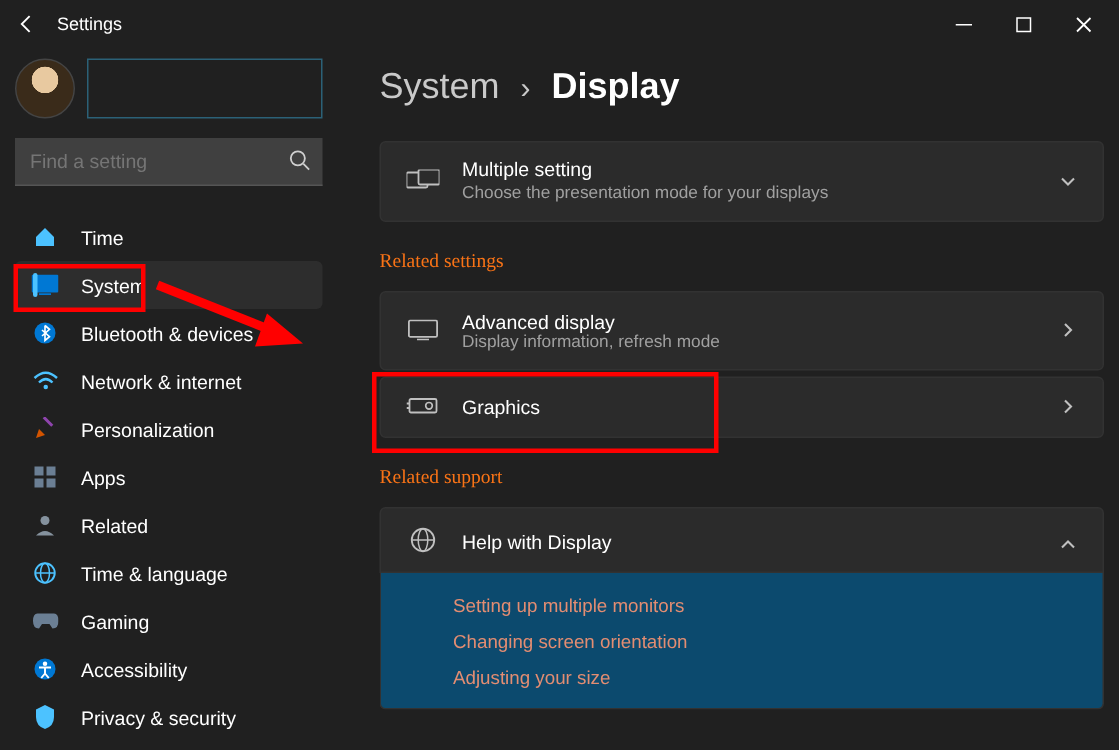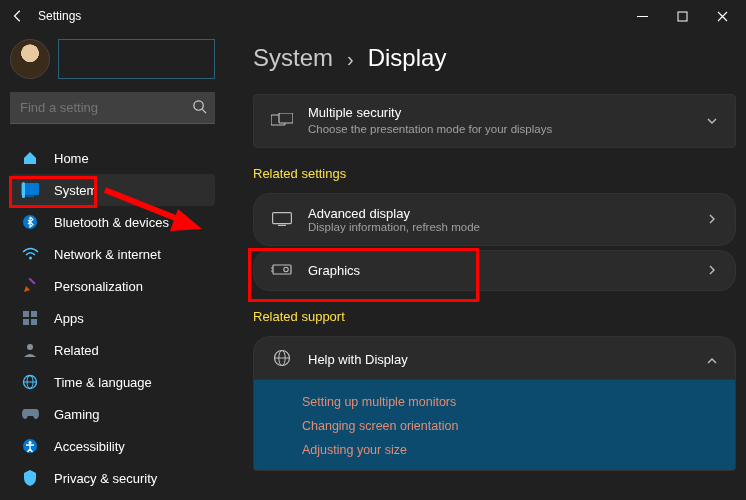--- a/index.html
+++ b/index.html
@@ -32,37 +32,37 @@
   .nav li .ico { width: 20px; height: 20px; margin-right: 14px; display: flex; align-items: center; justify-content: center; }
   .nav li.selected { background: #2d2d2d; }
   .nav li.selected::before { content:""; width:3px; height:16px; background:#4cc2ff; border-radius:2px; position:absolute; left:12px; }
   .sidebar, .nav li { position: relative; }
 
   
   .main { flex: 1; padding: 12px 10px 0 28px; overflow: hidden; }
   .breadcrumb { display: flex; align-items: baseline; gap: 14px; margin-bottom: 22px; }
   .breadcrumb .part { font-size: 24px; font-weight: 400; color: #c9c9c9; }
   .breadcrumb .sep { font-size: 20px; color: #c9c9c9; }
-  .breadcrumb .current { font-size: 24px; font-weight: 400; color: #ffffff; }
+  .breadcrumb .current { font-size: 24px; font-weight: 700; color: #ffffff; }
 
   .card {
     background: #2b2b2b; border: 1px solid #323232; border-radius: 4px;
     display: flex; align-items: center; padding: 10px 14px 10px 14px; margin-bottom: 18px;
     cursor: pointer;
   }
   .card .lead-ico { width: 28px; display:flex; justify-content:center; margin-right: 12px; }
   .card .txt { flex: 1; }
   .card .t1 { font-size: 13px; color: #ffffff; line-height: 1.3; }
   .card .t2 { font-size: 11.5px; color: #a0a0a0; line-height: 1.3; }
   .card .chev { width: 18px; display:flex; justify-content:center; color:#c0c0c0; }
 
-  .section-label { font-size: 13px; color: #fde047; margin: 4px 0 12px 0; font-weight: 400; }
+  .section-label { font-size: 13px; color: #f97316; margin: 4px 0 12px 0; font-weight: 400; font-family: Liberation Serif, serif; }
 
   .row {
-    background: #2b2b2b; border: 1px solid #323232; border-radius: 16px;
+    background: #2b2b2b; border: 1px solid #323232; border-radius: 4px;
     display: flex; align-items: center; padding: 12px 14px; margin-bottom: 4px; cursor: pointer;
   }
   .row .lead-ico { width: 28px; display:flex; justify-content:center; margin-right: 12px; }
   .row .txt { flex: 1; }
   .row .t1 { font-size: 13px; color: #ffffff; }
   .row .t2 { font-size: 11.5px; color: #a0a0a0; }
   .row .chev { width: 18px; display:flex; justify-content:center; color:#c0c0c0; }
 
   .help-links { padding: 4px 0 0 48px; }
   .help-links div { color: #e38d72; font-size: 12.5px; padding: 5px 0; cursor: pointer; }
@@ -121,21 +121,21 @@
         </span>
       </div>
 
       <ul class="nav">
         <li>
           <span class="ico">
               <svg width="16" height="16" viewBox="0 0 16 16">
                 <path d="M2 8 L8 2 L14 8 V14 H2 Z" fill="#4cc2ff"></path>
               </svg>
             </span>
-          <span>Home</span>
+          <span>Time</span>
         </li>
         <li class="selected">
           <span class="ico">
               <svg width="18" height="14" viewBox="0 0 18 14">
                 <rect x="0" y="0" width="18" height="12" rx="1" fill="#0078d4"></rect>
                 <rect x="5" y="12.5" width="8" height="1.2" fill="#0078d4"></rect>
               </svg>
             </span>
           <span>System</span>
         </li>
@@ -234,21 +234,21 @@
       </div>
 
       <div class="card">
         <span class="lead-ico">
           <svg width="22" height="16" viewBox="0 0 22 16">
               <rect x="0" y="2" width="14" height="10" rx="1" stroke="#c0c0c0" stroke-width="1.2" fill="none"></rect>
               <rect x="8" y="0" width="14" height="10" rx="1" stroke="#c0c0c0" stroke-width="1.2" fill="#2b2b2b"></rect>
             </svg>
         </span>
         <div class="txt">
-          <div class="t1">Multiple security</div>
+          <div class="t1">Multiple setting</div>
           <div class="t2">Choose the presentation mode for your displays</div>
         </div>
         <span class="chev">
             <svg width="12" height="12" viewBox="0 0 12 12">
               <path d="M2 4 L6 8 L10 4" stroke="#c0c0c0" stroke-width="1.4" fill="none"></path>
             </svg>
           </span>
       </div>
 
       <div class="section-label">Related settings</div>

